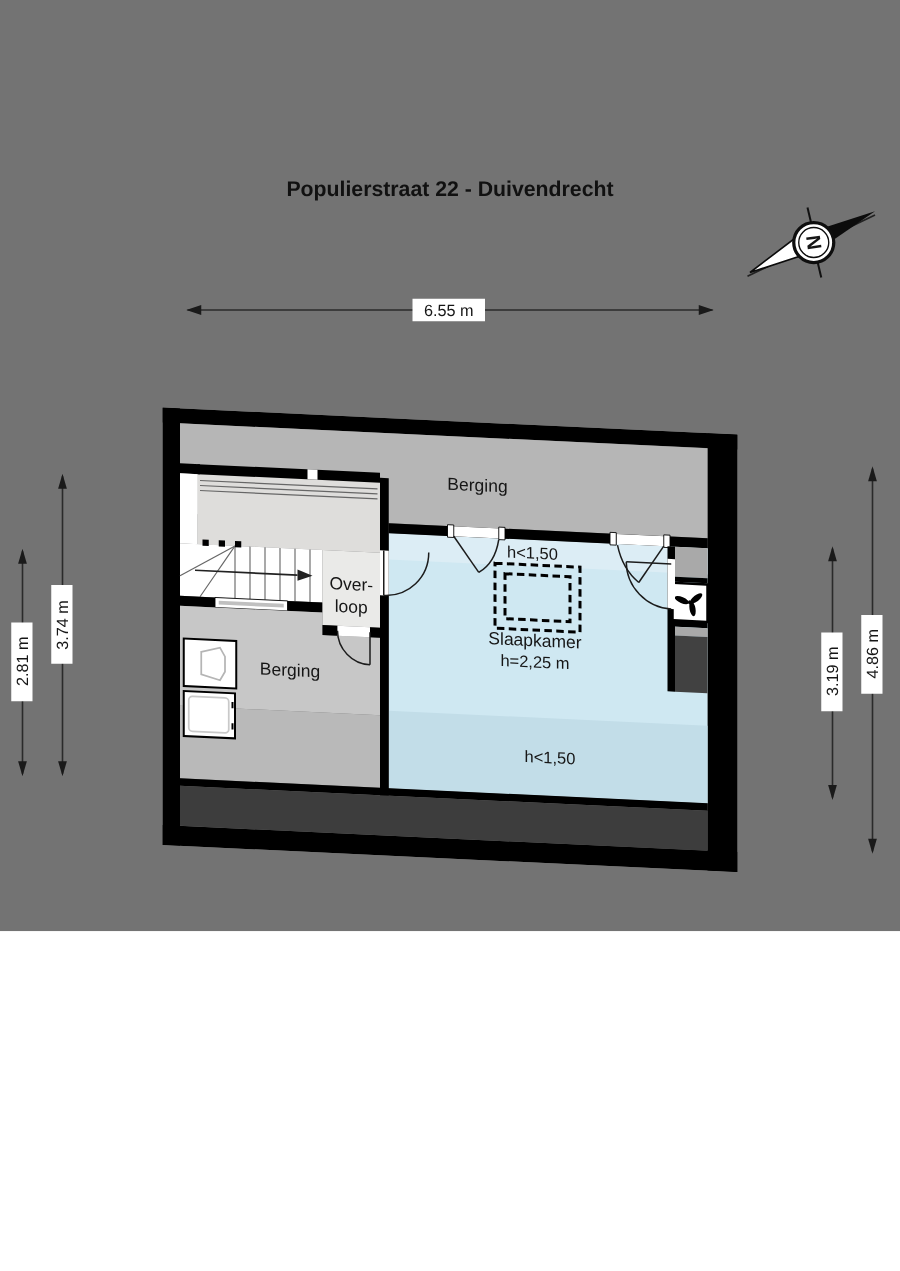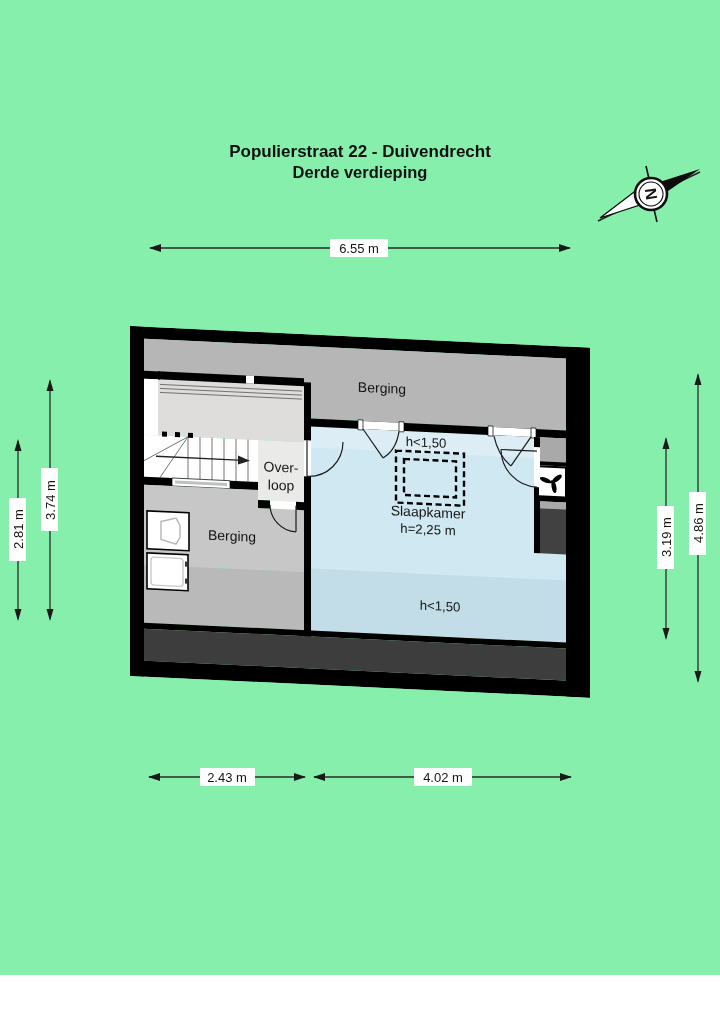--- a/index.html
+++ b/index.html
@@ -1,16 +1,16 @@
 <!DOCTYPE html>
 <html><head>
 <meta charset="utf-8">
 <style>
   html,body{margin:0;padding:0;background:#fff;}
-  #page{position:relative;width:720px;height:975px;background:#86efac;overflow:hidden;
+  #page{position:relative;width:720px;height:745px;background:#737373;overflow:hidden;
         font-family:"Liberation Sans",sans-serif;color:#111;}
   .abs{position:absolute;}
   #title{top:141px;left:0;width:100%;text-align:center;font-weight:bold;line-height:21px;}
   #title .t1{font-size:17px;display:block;}
   #title .t2{font-size:16.5px;display:block;}
   #footer{top:829px;left:0;width:100%;text-align:center;font-size:12.4px;line-height:15.6px;color:#1a1a1a;}
   #footer span{display:block;}
   #plan{left:130px;top:326px;width:460px;height:350px;transform:skewY(2.7deg);transform-origin:0 0;}
   svg{display:block;}
   svg text{font-family:"Liberation Sans",sans-serif;fill:#161616;}
@@ -22,21 +22,20 @@
   .doorarc{fill:none;stroke:#1c1c1c;stroke-width:1.2;}
   .thin{stroke:#666;stroke-width:0.9;}
 </style>
 </head>
 <body>
 
 <div id="page">
 
   <div id="title" class="abs">
     <span class="t1">Populierstraat 22 - Duivendrecht</span>
-    <span class="t2">Derde verdieping</span>
   </div>
 
   <svg class="abs" style="left:596px;top:157px;" width="106" height="72" viewBox="0 0 106 72">
     <line x1="2" y1="64" x2="104" y2="15" stroke="#222" stroke-width="1.4"></line>
     <polygon points="104,12 42,32 59,43" fill="#0c0c0c"></polygon>
     <polygon points="4,61 59,43 42,32" fill="#ffffff" stroke="#0c0c0c" stroke-width="1.3"></polygon>
     <line x1="50" y1="9" x2="54" y2="26" stroke="#111" stroke-width="1.6"></line>
     <line x1="57" y1="48" x2="61" y2="65" stroke="#111" stroke-width="1.6"></line>
     <circle cx="55" cy="37" r="16" fill="#ffffff" stroke="#0e0e0e" stroke-width="2.6"></circle>
     <circle cx="55" cy="37" r="12" fill="none" stroke="#0e0e0e" stroke-width="1.1"></circle>

